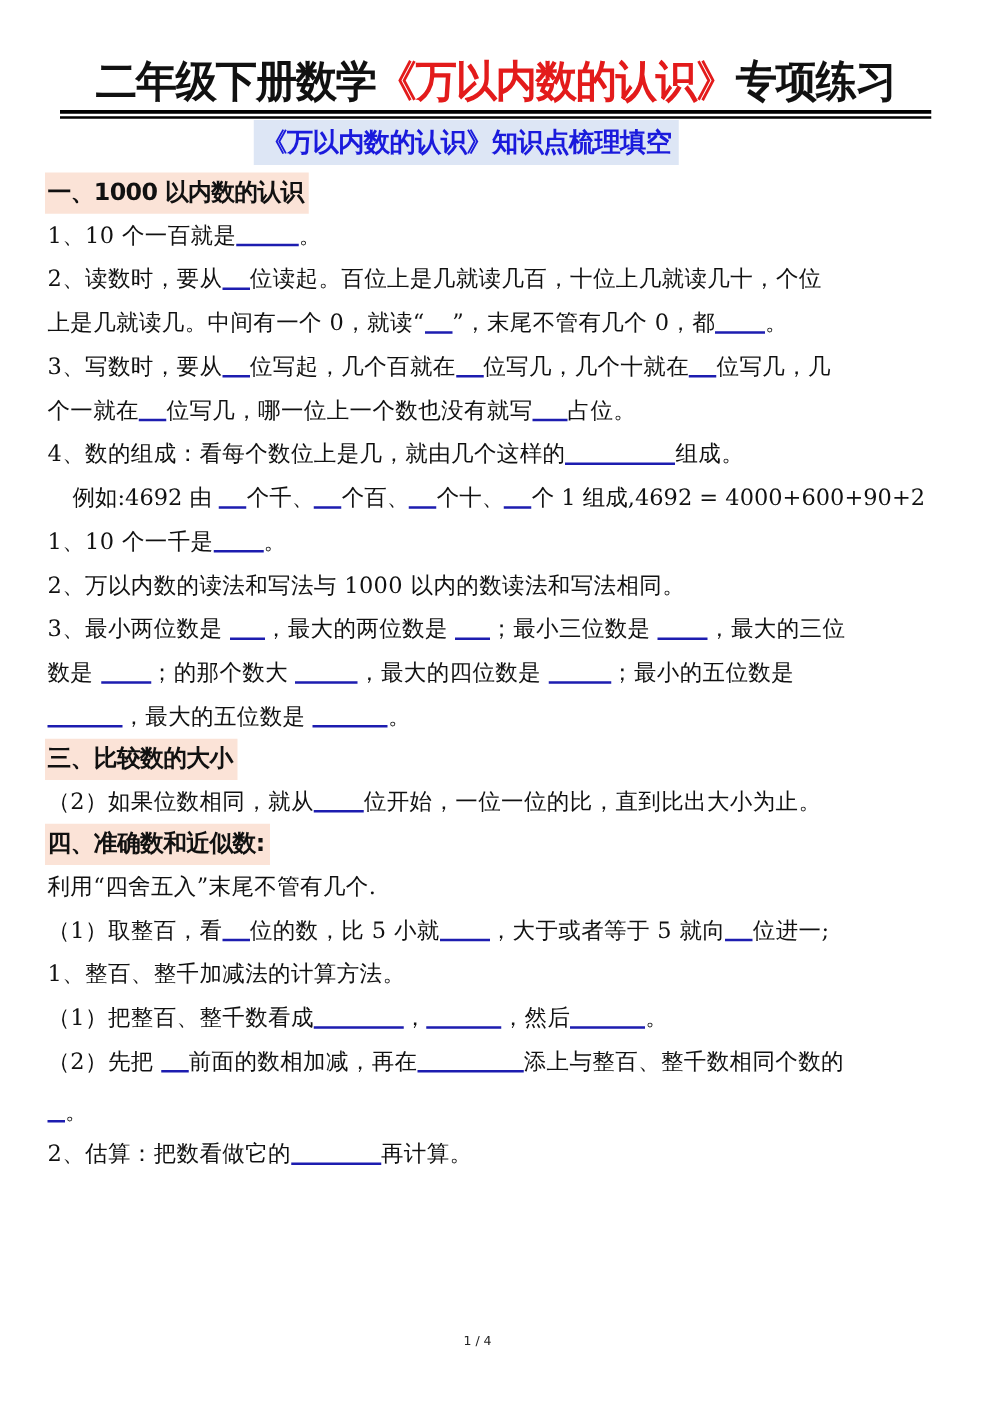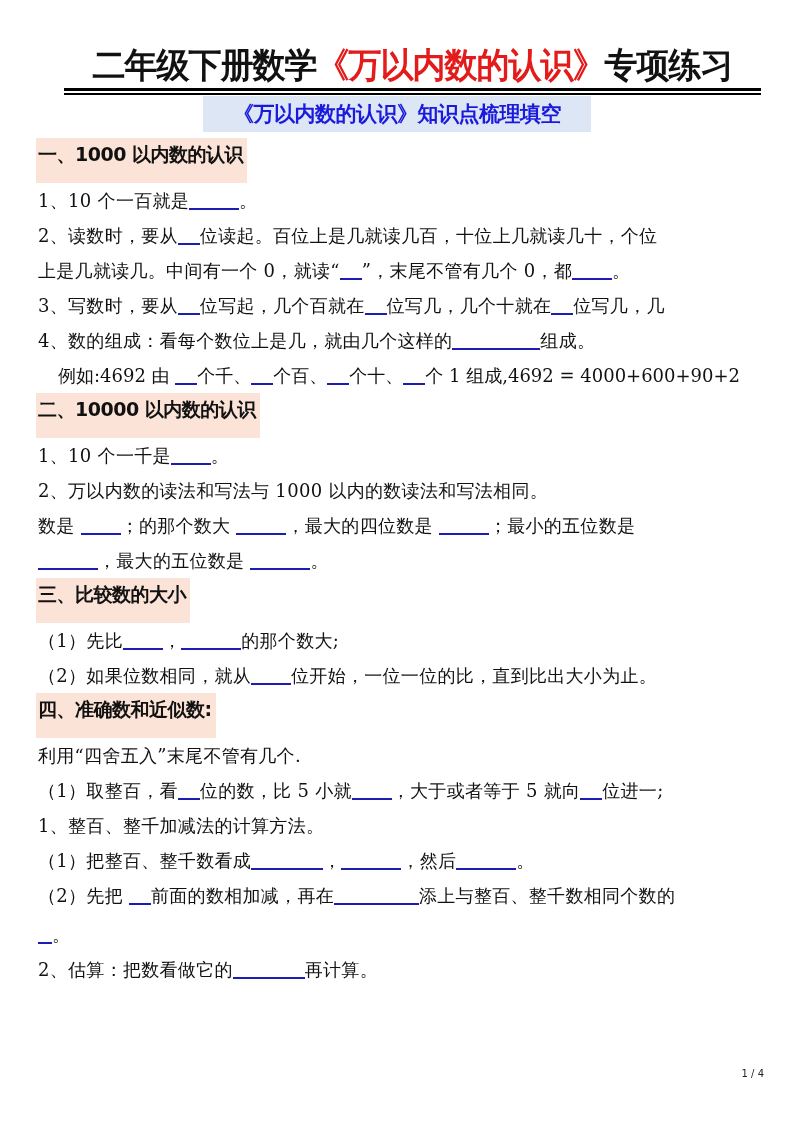--- a/index.html
+++ b/index.html
@@ -1,59 +1,59 @@
 <!DOCTYPE html>
 <html><head>
 <meta charset="utf-8">
 <style>
   html, body { margin: 0; padding: 0; background: #ffffff; }
   body {
     width: 793px; height: 1122px; position: relative; overflow: hidden;
     font-family: "DejaVu Serif", "Liberation Serif", serif;
     color: #111;
   }
-  .title-wrap { position: absolute; left: 64px; top: 44px; width: 697px; }
+  .title-wrap { position: absolute; left: 48px; top: 44px; width: 697px; }
   .title {
     font-family: "DejaVu Sans", "Liberation Sans", sans-serif;
     font-size: 33px; font-weight: bold; letter-spacing: -1px;
     white-space: nowrap; line-height: 42px; text-align: center;
     color: #111; transform: scaleY(1.05);
   }
   .title .red { color: #e31b1b; }
   .title-rule { height: 3px; background: #000; margin-top: 2px; }
   .title-rule2 { height: 2px; background: #000; margin-top: 2px; }
   .subtitle {
-    position: absolute; left: 203px; top: 96px; height: 36px; width: 388px;
+    position: absolute; left: 203px; top: 96px; height: 36px; width: 340px;
     background: #dde6f5; color: #1a1adc;
     font-family: "DejaVu Sans", "Liberation Sans", sans-serif;
     font-size: 21px; font-weight: bold; line-height: 36px; text-align: center;
     white-space: nowrap; letter-spacing: -0.5px;
   }
   .content { position: absolute; left: 38px; top: 138px; width: 720px; }
   .sec-head {
     display: inline-block; background: #fbe3d7;
     font-family: "DejaVu Sans", "Liberation Sans", sans-serif;
-    font-weight: bold; font-size: 19px; line-height: 33px; height: 45px;
+    font-weight: bold; font-size: 19px; line-height: 33px; height: 33px;
     padding: 0 4px 0 2px; margin-left: -2px; white-space: nowrap;
     letter-spacing: -0.5px;
   }
   .line {
     font-size: 18px; line-height: 35px; height: 35px; white-space: nowrap;
     letter-spacing: 0.3px;
   }
   .line.tall { height: 44px; }
   .blank {
     display: inline-block; border-bottom: 2px solid #1d1db0;
     height: 20px; vertical-align: -3px;
   }
   .w1 { width: 22px; } .w2 { width: 28px; } .w3 { width: 40px; }
   .w4 { width: 50px; } .w5 { width: 60px; } .w6 { width: 72px; }
   .w7 { width: 85px; } .w8 { width: 88px; }
   .footer {
-    position: absolute; left: 0; width: 764px; top: 1068px; text-align: right;
+    position: absolute; left: 0; width: 764px; top: 1068px; text-align: center;
     font-family: "DejaVu Sans", "Liberation Sans", sans-serif; font-size: 10px; color: #222;
   }
 </style>
 </head>
 <body>
 
 <div class="title-wrap">
   <div class="title"><span>二年级下册数学</span><span class="red">《万以内数的认识》</span><span>专项练习</span></div>
   <div class="title-rule"></div>
   <div class="title-rule2"></div>
@@ -62,35 +62,35 @@
 <div class="subtitle">《万以内数的认识》知识点梳理填空</div>
 
 <div class="content">
 
   <div>
     <div class="sec-head">一、1000 以内数的认识</div>
     <div class="line"><span>1、10 个一百就是</span><span class="blank w4"></span><span>。</span></div>
     <div class="line"><span>2、读数时，要从</span><span class="blank w1"></span><span>位读起。百位上是几就读几百，十位上几就读几十，个位</span></div>
     <div class="line"><span>上是几就读几。中间有一个 0，就读“</span><span class="blank w1"></span><span>”，末尾不管有几个 0，都</span><span class="blank w3"></span><span>。</span></div>
     <div class="line"><span>3、写数时，要从</span><span class="blank w1"></span><span>位写起，几个百就在</span><span class="blank w1"></span><span>位写几，几个十就在</span><span class="blank w1"></span><span>位写几，几</span></div>
+    <div class="line"><span>个一就在</span><span class="blank w1"></span><span>位写几，哪一位上一个数也没有就写</span><span class="blank w2"></span><span>占位。</span></div>
     <div class="line"><span>4、数的组成：看每个数位上是几，就由几个这样的</span><span class="blank w8"></span><span>组成。</span></div>
     <div class="line" style="letter-spacing:0;margin-left:20px;"><span>例如:4692 由 </span><span class="blank w1"></span><span>个千、</span><span class="blank w1"></span><span>个百、</span><span class="blank w1"></span><span>个十、</span><span class="blank w1"></span><span>个 1 组成,4692 = 4000+600+90+2</span></div>
   </div>
 
   <div>
-    <div class="sec-head">二、10000 以内数的认识</div>
     <div class="line"><span>1、10 个一千是</span><span class="blank w3"></span><span>。</span></div>
     <div class="line"><span>2、万以内数的读法和写法与 1000 以内的数读法和写法相同。</span></div>
+    <div class="line"><span>3、最小两位数是 </span><span class="blank w2"></span><span>，最大的两位数是 </span><span class="blank w2"></span><span>；最小三位数是 </span><span class="blank w3"></span><span>，最大的三位</span></div>
     <div class="line"><span>数是 </span><span class="blank w3"></span><span>；的那个数大 </span><span class="blank w4"></span><span>，最大的四位数是 </span><span class="blank w4"></span><span>；最小的五位数是</span></div>
     <div class="line"><span></span><span class="blank w5"></span><span>，最大的五位数是 </span><span class="blank w5"></span><span>。</span></div>
   </div>
 
   <div>
     <div class="sec-head">三、比较数的大小</div>
-    <div class="line"><span>（1）先比</span><span class="blank w3"></span><span>，</span><span class="blank w5"></span><span>的那个数大;</span></div>
     <div class="line"><span>（2）如果位数相同，就从</span><span class="blank w3"></span><span>位开始，一位一位的比，直到比出大小为止。</span></div>
   </div>
 
   <div>
     <div class="sec-head">四、准确数和近似数:</div>
     <div class="line"><span>利用“四舍五入”末尾不管有几个.</span></div>
     <div class="line"><span>（1）取整百，看</span><span class="blank w1"></span><span>位的数，比 5 小就</span><span class="blank w3"></span><span>，大于或者等于 5 就向</span><span class="blank w1"></span><span>位进一;</span></div>
   </div>
 
   <div>

